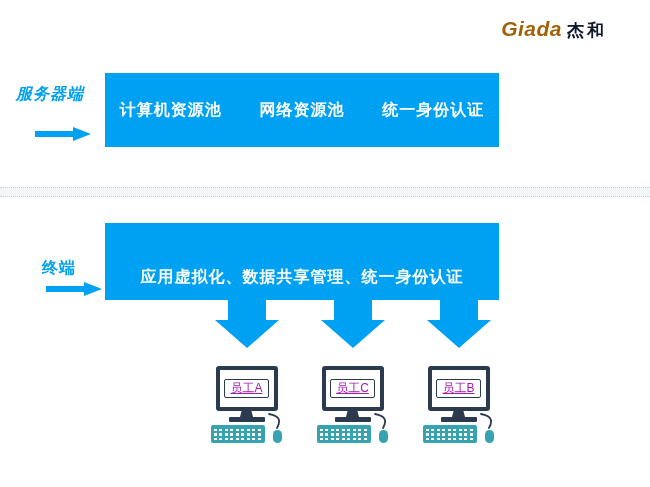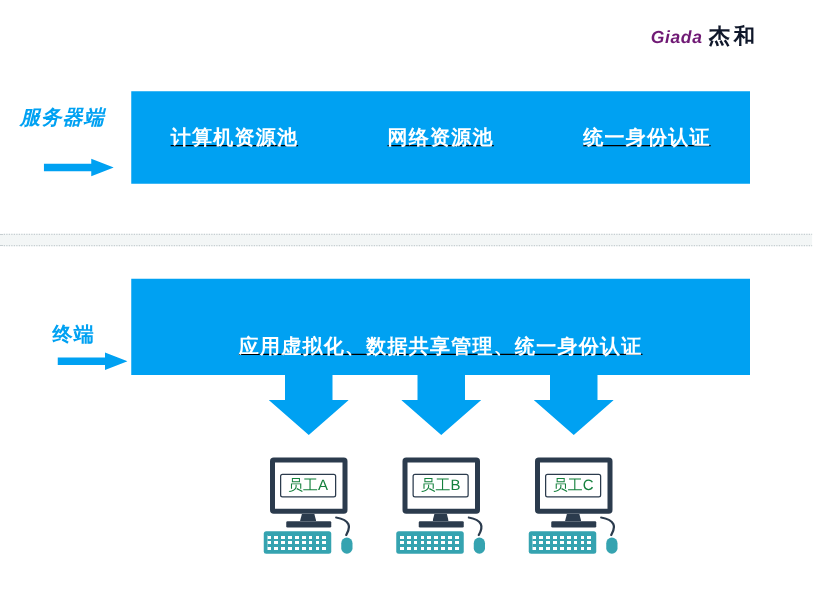--- a/index.html
+++ b/index.html
@@ -18,22 +18,22 @@
   .logo {
     position: absolute;
     top: 17px;
     right: 43px;
     display: flex;
     align-items: baseline;
     gap: 5px;
     white-space: nowrap;
   }
   .logo-en {
-    color: #701a75;
-    font-size: 14px;
+    color: #a16207;
+    font-size: 21px;
     font-weight: 800;
     font-style: italic;
     letter-spacing: 0.5px;
   }
   .logo-cn {
     color: #0f172a;
     font-size: 17px;
     font-weight: 700;
     letter-spacing: 3px;
   }
@@ -51,23 +51,22 @@
   .terminal-label{ left: 42px; top: 248px; margin-top: 10px; }
 
   .right-arrow { position: absolute; display: block; }
   .arrow-server   { left: 35px; top: 126px; }
   .arrow-terminal { left: 46px; top: 281px; }
 
   
   .bar {
     position: absolute;
     left: 105px;
-    width: 495px;
+    width: 394px;
     background: #00a1f2;
-    text-decoration: underline;
   }
   .server-bar {
     top: 73px;
     height: 74px;
     display: flex;
     align-items: center;
   }
   .pool {
     flex: 1;
     text-align: center;
@@ -132,22 +131,23 @@
     display: flex;
     align-items: center;
     justify-content: center;
   }
   .emp-label {
     border: 1.5px solid #2b3b4d;
     border-radius: 2px;
     padding: 2px 5px 2px 5px;
     font-size: 12px;
     line-height: 1.1;
-    color: #15803d;
+    color: #a21caf;
     white-space: nowrap;
+    text-decoration: underline;
   }
   .stand-neck {
     width: 13px;
     height: 6px;
     background: #2b3b4d;
     clip-path: polygon(12% 0, 88% 0, 100% 100%, 0 100%);
   }
   .stand-base {
     width: 36px;
     height: 5px;
@@ -248,21 +248,21 @@
         </div>
       </div>
     </div>
 
     <div class="endpoint-col">
       <svg class="down-arrow" width="64" height="48" viewBox="0 0 64 48">
         <polygon points="13,0 51,0 51,20 64,20 32,48 0,20 13,20" fill="#00a1f2"></polygon>
       </svg>
       <div class="computer">
         <div class="monitor">
-          <div class="emp-label">员工B</div>
+          <div class="emp-label">员工C</div>
         </div>
         <div class="stand-neck"></div>
         <div class="stand-base"></div>
         <div class="kb-row">
           <div class="keyboard">
               <div class="keys"></div>
             </div>
           <svg class="cable" width="16" height="16" viewBox="0 0 16 16">
             <path d="M1,1 C12,3 13,8 9,15" stroke="#2b3b4d" stroke-width="1.8" fill="none" stroke-linecap="round"></path>
           </svg>
@@ -270,21 +270,21 @@
         </div>
       </div>
     </div>
 
     <div class="endpoint-col">
       <svg class="down-arrow" width="64" height="48" viewBox="0 0 64 48">
         <polygon points="13,0 51,0 51,20 64,20 32,48 0,20 13,20" fill="#00a1f2"></polygon>
       </svg>
       <div class="computer">
         <div class="monitor">
-          <div class="emp-label">员工C</div>
+          <div class="emp-label">员工B</div>
         </div>
         <div class="stand-neck"></div>
         <div class="stand-base"></div>
         <div class="kb-row">
           <div class="keyboard">
               <div class="keys"></div>
             </div>
           <svg class="cable" width="16" height="16" viewBox="0 0 16 16">
             <path d="M1,1 C12,3 13,8 9,15" stroke="#2b3b4d" stroke-width="1.8" fill="none" stroke-linecap="round"></path>
           </svg>

